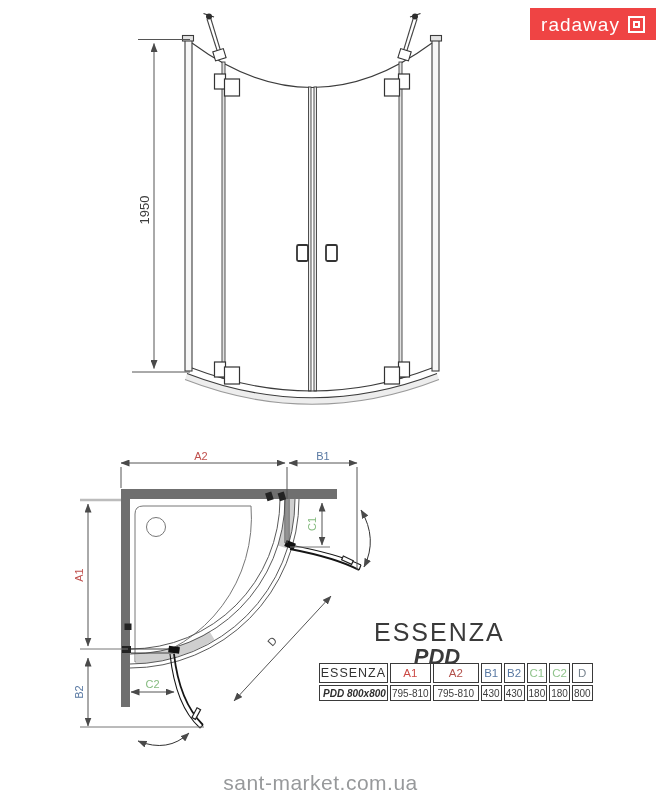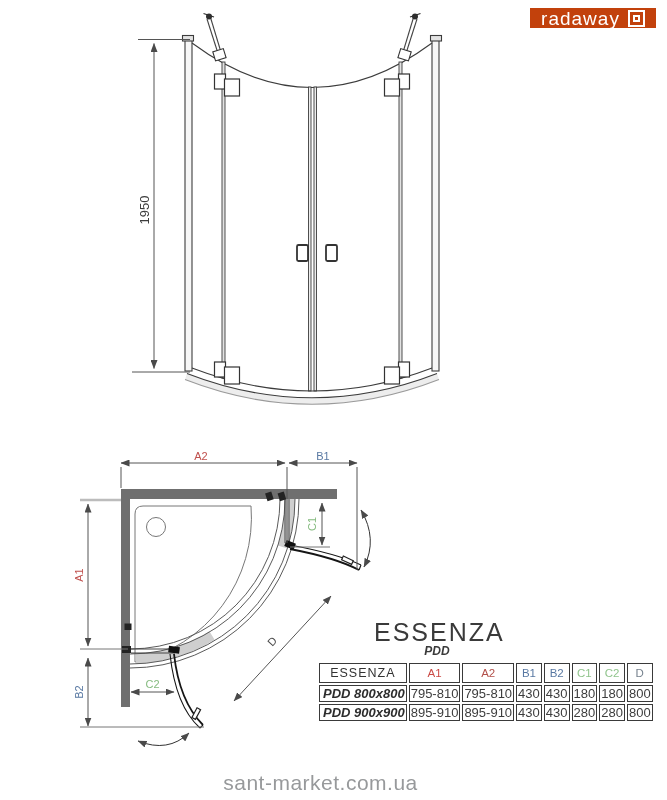--- a/index.html
+++ b/index.html
@@ -5,37 +5,37 @@
   * { box-sizing: border-box; margin: 0; padding: 0; }
   html,body { background:#fff; }
   .page {
     position: relative; width: 667px; height: 800px; background: #fff;
     font-family: "Liberation Sans", sans-serif; overflow: hidden;
   }
   svg text { font-family: "Liberation Sans", sans-serif; }
   .fv { position: absolute; left: 130px; top: 10px; }
   .pv { position: absolute; left: 28px;  top: 450px; }
   .logo {
-    position: absolute; left: 530px; top: 8px; width: 126px; height: 20px;
-    background: #c2410c; display: flex; align-items: center; justify-content: center; gap: 8px;
+    position: absolute; left: 530px; top: 8px; width: 126px; height: 32px;
+    background: #ef4444; display: flex; align-items: center; justify-content: center; gap: 8px;
   }
   .logo .txt { color: #fff; font-size: 19px; letter-spacing: 1px; line-height: 1; font-weight: normal; }
   .logo .sq { width: 17px; height: 17px; border: 2px solid #fff; display: flex; align-items: center; justify-content: center; }
   .logo .sq i { display: block; width: 7px; height: 7px; border: 2px solid #fff; }
   .title { position: absolute; left: 374px; top: 618px; width: 126px; text-align: center; color: #3a3a3a; }
   .title .nm { font-size: 25px; letter-spacing: 2px; font-weight: normal; }
-  .title .sr { font-size: 12px; font-weight: bold; font-style: italic; margin-top: -3px; }
+  .title .sr { font-size: 22px; font-weight: bold; font-style: italic; margin-top: -3px; }
   table.spec {
     position: absolute; left: 317px; top: 661px;
     border-collapse: separate; border-spacing: 2px; table-layout: fixed;
   }
   .spec th, .spec td { border: 1px solid #3a3a3a; background: #fff; white-space: nowrap; overflow: hidden; }
   .spec th { font-size: 11.5px; height: 20px; font-weight: normal; text-align: center; }
   .spec th.h-model { font-size: 12.5px; letter-spacing: 1px; }
-  .spec td { font-size: 13px; height: 16px; text-align: center; color: #3d3d3d; padding: 0 1px; }
+  .spec td { font-size: 10px; height: 16px; text-align: center; color: #3d3d3d; padding: 0 1px; }
   .spec td.model { font-style: italic; font-weight: bold; text-align: left; padding-left: 3px; color: #2d2d2d; }
   .water {
     position: absolute; left: -13px; top: 771px; width: 667px; text-align: center;
     font-size: 21px; color: #97999b; letter-spacing: 0.5px;
   }
 </style>
 </head>
 <body>
 
 <div class="page">
@@ -231,28 +231,18 @@
         <tr>
           <td class="model">PDD 800x800</td>
           <td>795-810</td>
           <td>795-810</td>
           <td>430</td>
           <td>430</td>
           <td>180</td>
           <td>180</td>
           <td>800</td>
         </tr>
-        <tr>
-          <td class="model">PDD 900x900</td>
-          <td>895-910</td>
-          <td>895-910</td>
-          <td>430</td>
-          <td>430</td>
-          <td>280</td>
-          <td>280</td>
-          <td>800</td>
-        </tr>
       </tbody>
   </table>
 
   <div class="water">sant-market.com.ua</div>
 
 </div>
 
 </body></html>

